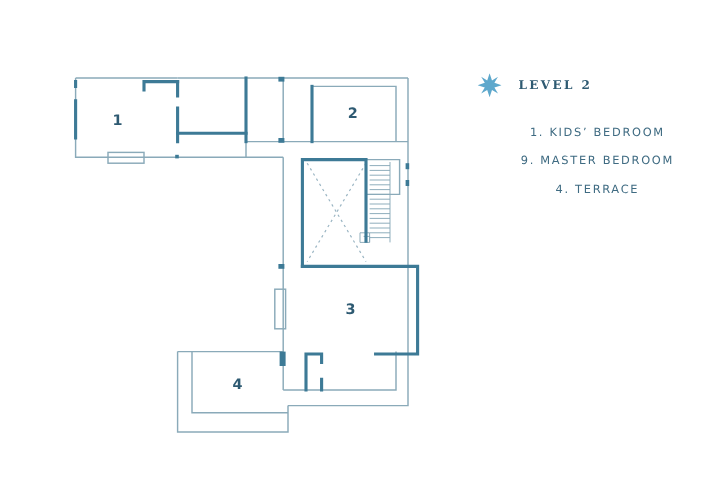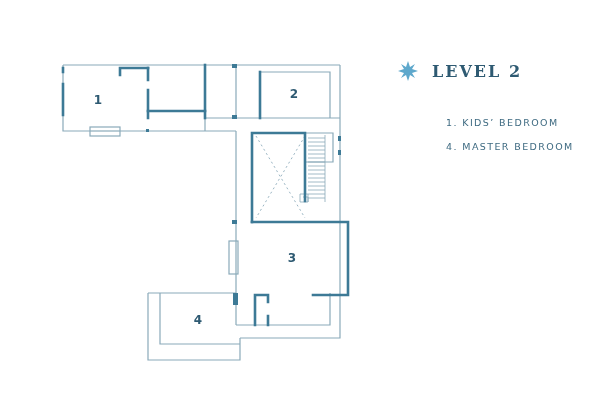--- a/index.html
+++ b/index.html
@@ -1,22 +1,22 @@
 <!DOCTYPE html>
 <html><head>
 <meta charset="utf-8">
 <style>
   html, body { margin: 0; padding: 0; background: #ffffff; }
   body { width: 600px; height: 400px; position: relative; overflow: hidden; font-family: "DejaVu Sans", sans-serif; }
   #plan { position: absolute; left: 0; top: 0; }
   .legend { position: absolute; left: 398px; top: 60px; width: 200px; }
   .legend-title-row { display: flex; align-items: center; height: 22px; }
   .star { width: 20px; height: 20px; margin-right: 14px; }
-  .legend-title { font-family: "DejaVu Serif", serif; font-weight: bold; font-size: 16px; letter-spacing: 2px; color: #2e5a72; }
-  .legend-list { list-style: none; margin: 12px; padding: 0; position: absolute; left: 36px; top: 44px; }
+  .legend-title { font-family: "DejaVu Serif", serif; font-weight: bold; font-size: 10px; letter-spacing: 2px; color: #2e5a72; }
+  .legend-list { list-style: none; margin: 0; padding: 0; position: absolute; left: 36px; top: 44px; text-align: center; }
   .legend-list li { font-family: "DejaVu Sans", sans-serif; font-size: 9.5px; letter-spacing: 1.4px; color: #3f6b82; height: 24px; line-height: 14px; white-space: nowrap; }
   .room-label { font-family: "DejaVu Sans", sans-serif; font-size: 12px; font-weight: bold; fill: #2e5a72; }
 </style>
 </head>
 <body>
 
 <svg id="plan" width="600" height="400" viewBox="0 0 600 400">
   <g fill="none" stroke="#8aaab9" stroke-width="1.2">
 
     <path d="M63 65 H148 M63 65 V131 H90 M120 131 H148"></path>
@@ -102,15 +102,16 @@
 
 <div class="legend">
   <div class="legend-title-row">
     <svg class="star" viewBox="0 0 20 20">
       <polygon fill="#5ea8cc" points="10,0 12,6 17,3 14,8 20,10 14,12 17,17 12,14 10,20 8,14 3,17 6,12 0,10 6,8 3,3 8,6"></polygon>
     </svg>
     <span class="legend-title">LEVEL 2</span>
   </div>
   <ul class="legend-list">
     <li>1. KIDS’ BEDROOM</li>
-    <li>4. MASTER BEDROOM</li>
+    <li>9. MASTER BEDROOM</li>
+    <li>4. TERRACE</li>
   </ul>
 </div>
 
 </body></html>

